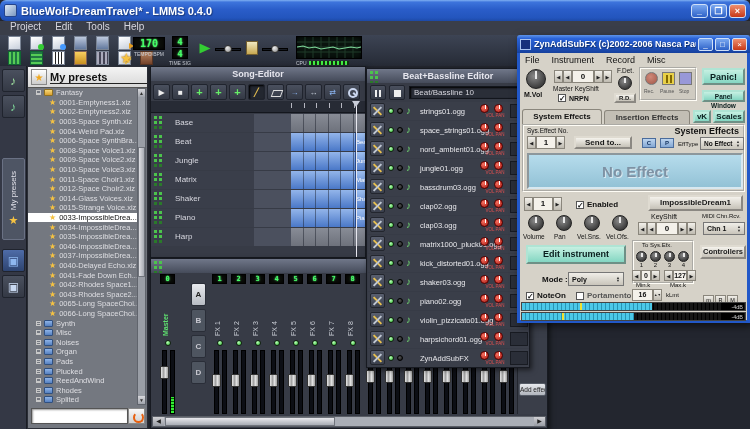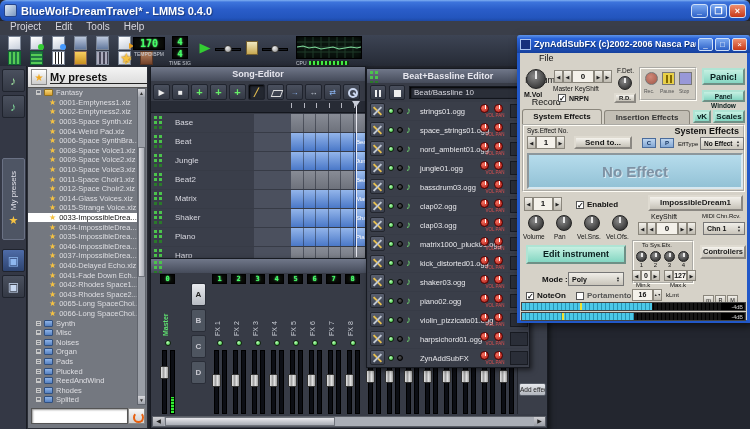--- a/index.html
+++ b/index.html
@@ -142,21 +142,21 @@
   .bb-steps{position:absolute;right:1px;top:2px;width:18px;height:14px;background:#2A2E38;border:1px solid #181B22;}
 
   
   .zyn{left:517px;top:35px;width:233px;height:288px;z-index:40;box-shadow:3px 3px 8px rgba(0,0,0,.6);}
   .z-title{position:absolute;left:0;top:0;width:233px;height:18px;background:linear-gradient(180deg,#5E94E8 0%,#2A63D8 20%,#1E4FB8 70%,#16409C 100%);display:flex;align-items:center;padding:0 3px;border-radius:3px 3px 0 0;}
   .z-ico{width:11px;height:11px;background:#16307C;border:1px solid #AAC4F0;margin-right:3px;flex:none;}
   .z-ttext{color:#FFF;font-size:9px;font-weight:bold;flex:1;white-space:nowrap;overflow:hidden;text-shadow:1px 1px 1px #10306C;}
   .z-xpb{width:15px;height:13px;border-radius:2px;border:1px solid #CFE0F8;color:#FFF;font-size:8px;line-height:11px;text-align:center;background:linear-gradient(#7AA8F0,#2E62C8);margin-left:2px;flex:none;}
   .z-xpb.close{background:linear-gradient(#F09070,#C83818);}
   .z-body{position:absolute;left:0;top:18px;width:233px;height:270px;background:#D6D2C8;border:3px solid #2258C8;border-top:none;}
-  .z-menu{position:absolute;left:2px;top:0;height:13px;display:flex;gap:12px;padding-left:3px;align-items:center;flex-direction:column;}
+  .z-menu{position:absolute;left:2px;top:0;height:13px;display:flex;gap:12px;padding-left:3px;align-items:center;}
   .z-menu span{font-size:9px;color:#111;}
   .zknob{position:absolute;border-radius:50%;background:radial-gradient(circle at 40% 35%,#8A8A8A,#3A3A3A 75%);border:1px solid #222;}
   .zknob::after{content:"";position:absolute;left:50%;top:6%;width:2px;height:46%;background:#E8E8E8;transform:translateX(-50%);}
   .z-lbl{position:absolute;font-size:7px;color:#111;}
   .z-lbl.b{font-weight:bold;}
   .zctr{position:absolute;display:flex;height:13px;}
   .zctr .zb{background:linear-gradient(#F2F0EA,#BFBBB1);border:1px solid #8A867C;font-size:5px;color:#222;width:9px;display:flex;align-items:center;justify-content:center;flex:none;}
   .zctr .zv{background:#F4F1EA;border:1px solid #8A867C;font-weight:bold;font-size:8px;color:#111;flex:1;text-align:center;line-height:11px;}
   .zsel{position:absolute;background:linear-gradient(#F0EEE8,#C9C5BB);border:1px solid #777;font-size:7px;font-weight:bold;color:#111;display:flex;align-items:center;padding:0 3px;}
   .zsel::after{content:"▲\A▼";white-space:pre;font-size:4px;line-height:3.5px;margin-left:auto;color:#333;}
@@ -534,28 +534,20 @@
 
         <div class="se-row">
           <span class="se-grip grip" style="position:absolute;"></span>
           <span class="se-name">Jungle</span>
           <span class="se-mid"></span>
           <span class="se-seg full">
             <span class="se-tail show">Jun</span>
           </span>
         </div>
 
-        <div class="se-row">
-          <span class="se-grip grip" style="position:absolute;"></span>
-          <span class="se-name">Beat2</span>
-          <span class="se-mid"></span>
-          <span class="se-seg empty">
-            <span class="se-tail show">Bea</span>
-          </span>
-        </div>
 
         <div class="se-row">
           <span class="se-grip grip" style="position:absolute;"></span>
           <span class="se-name">Matrix</span>
           <span class="se-mid"></span>
           <span class="se-seg full">
             <span class="se-tail show">Mat</span>
           </span>
         </div>
 

